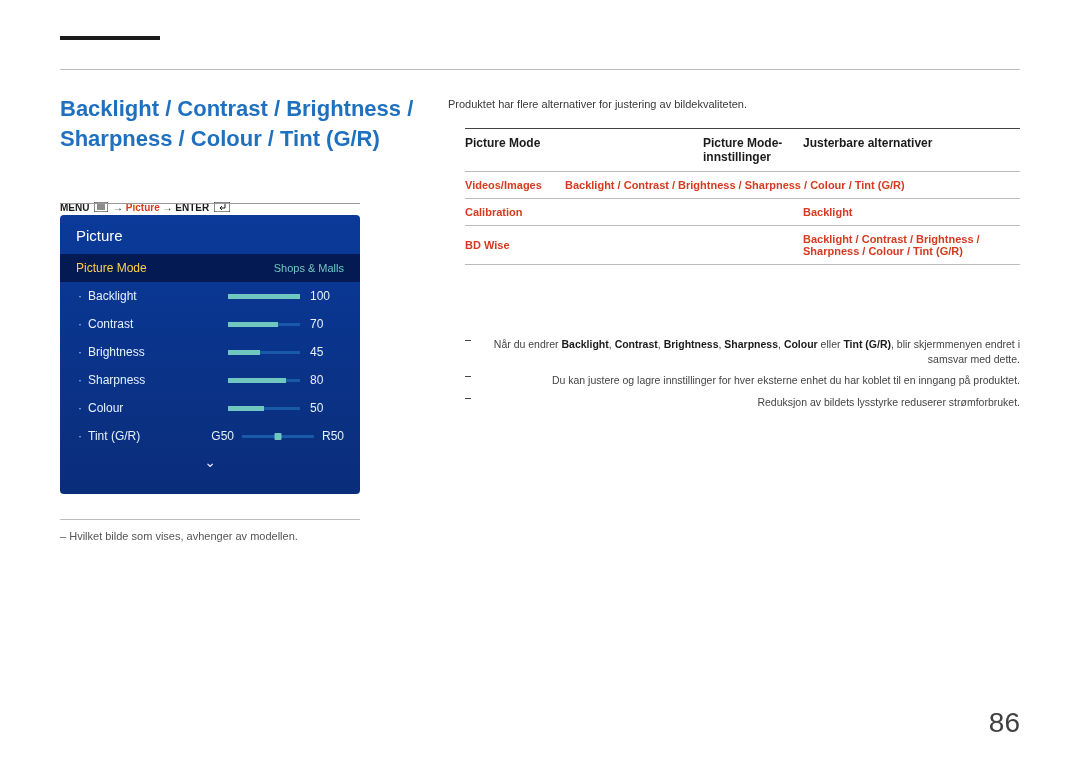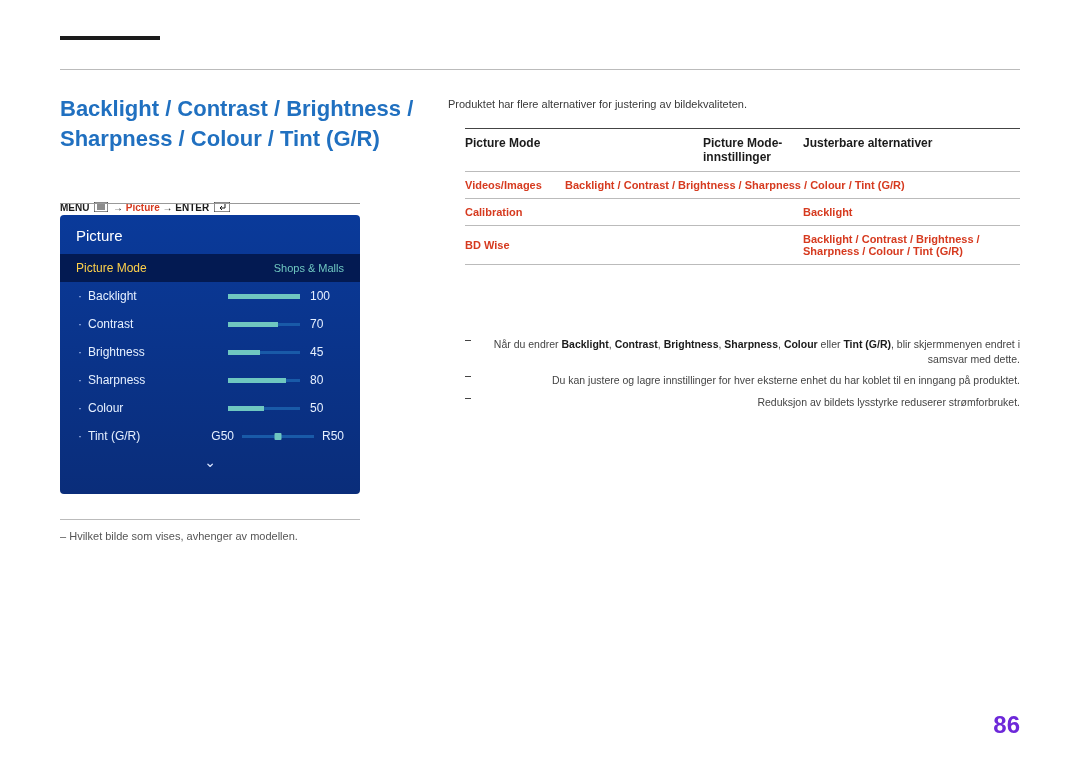--- a/index.html
+++ b/index.html
@@ -62,21 +62,21 @@
   .c2 { flex: 0 0 100px; padding-right:10px;}
   .c3 { flex: 1; }
   .red { color:#d63a1f; font-weight:700; }
   .blk { color:#1b1b1b; font-weight:700; }
   .sep { color:#d63a1f; font-weight:700; }
 
   .notes { position:absolute; left:465px; top:337px; right:60px; font-size:10.5px; color:#444; }
   .nline { position:relative; padding-left:12px; margin-bottom:6px; line-height:1.45;text-align:right; }
   .nline::before { content:""; position:absolute; left:0; top:3px; width:6px; border-top:1px solid #444; }
 
-  .pagenum { position:absolute; right:60px; bottom:24px; font-size:24px; color:#6d28d9; font-weight:700; }
+  .pagenum { position:absolute; right:60px; bottom:24px; font-size:28px; color:#404040; font-weight:400; }
 </style>
 </head>
 <body>
 
 <div class="topline"></div>
 <div class="tab"></div>
 
 <h1 class="heading">Backlight / Contrast / Brightness / Sharpness / Colour / Tint (G/R)</h1>
 
 <div class="pathline">

